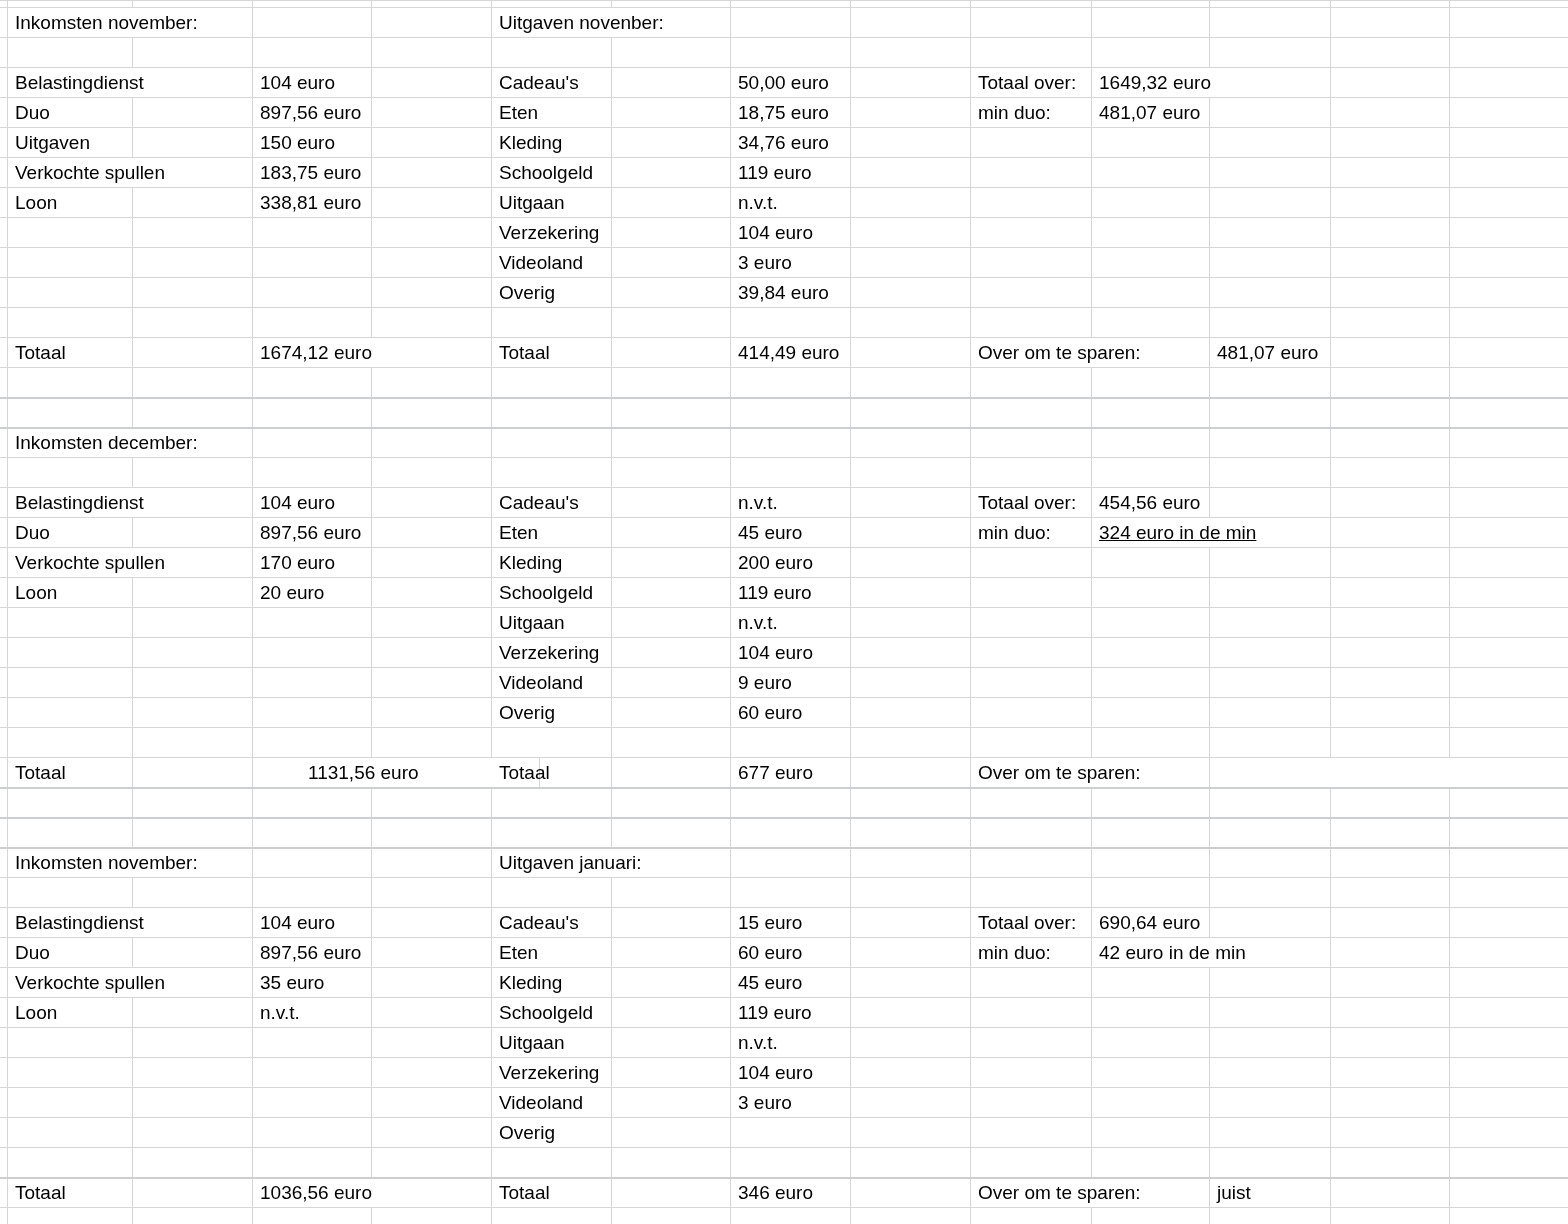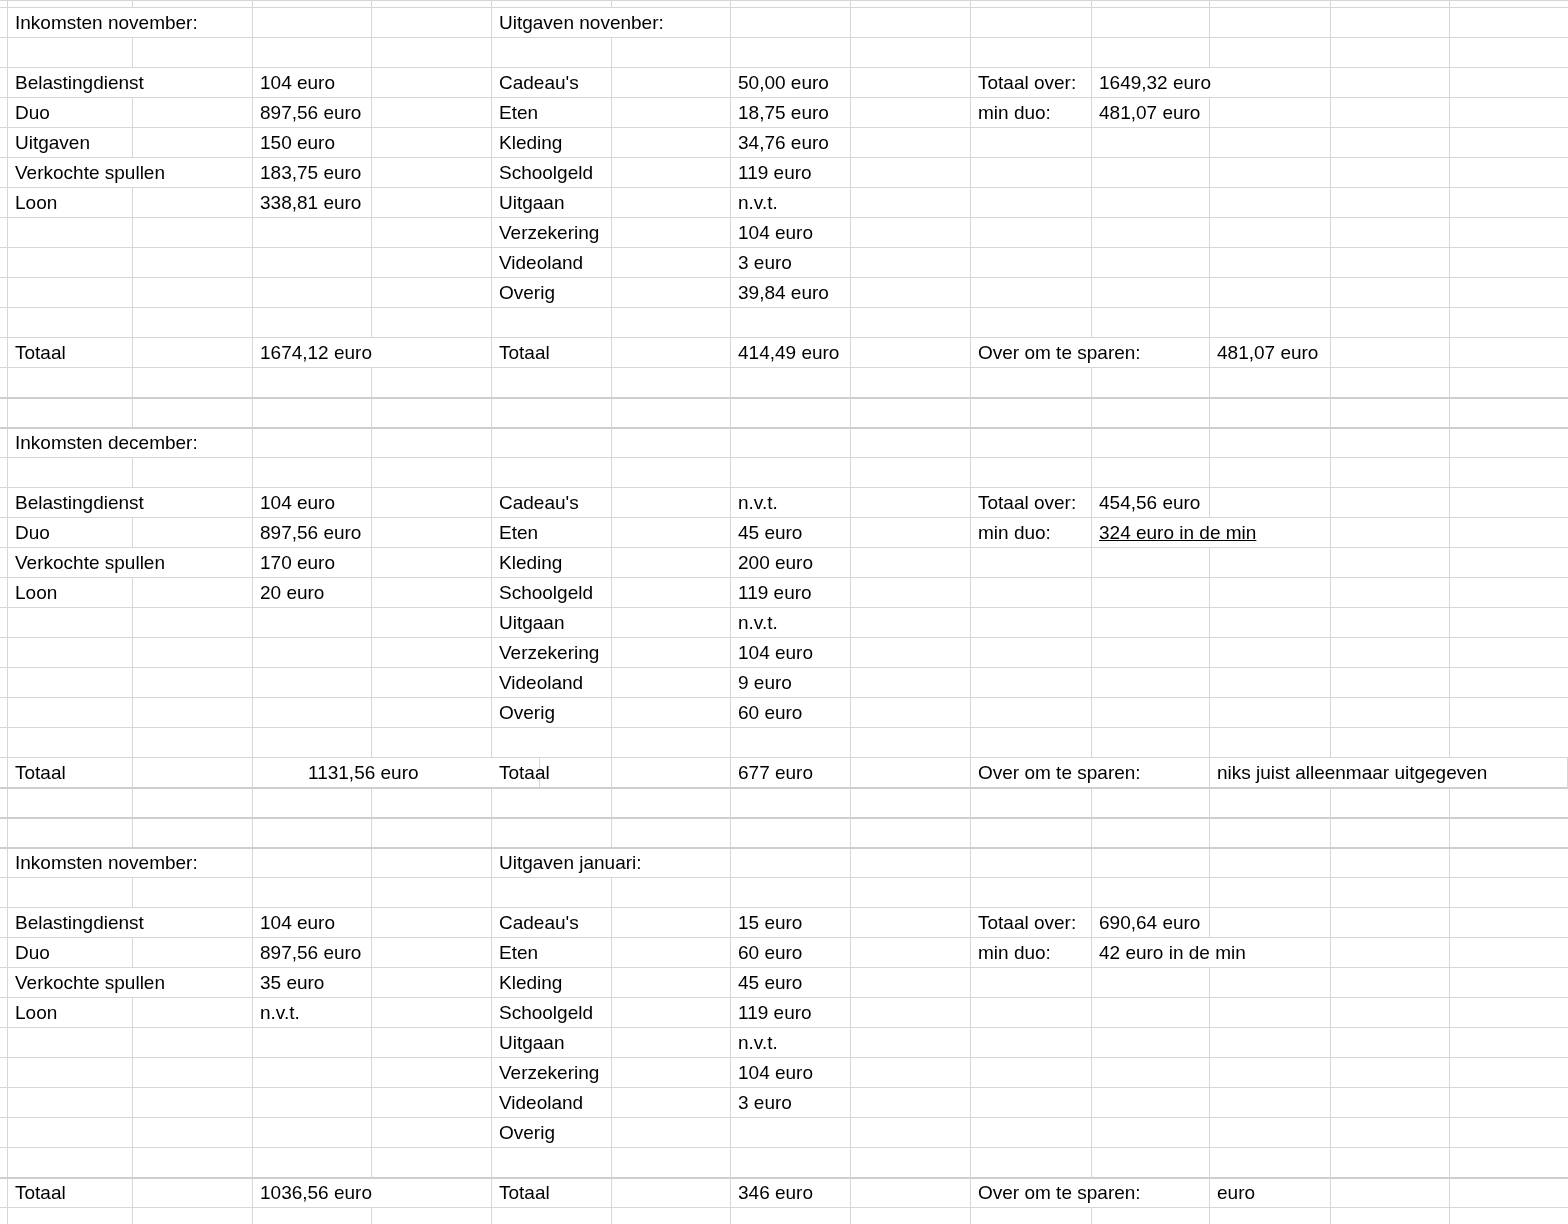--- a/index.html
+++ b/index.html
@@ -407,21 +407,20 @@
     <div class="cell no-right" style="left: 1450px; top: 728px; width: 118px; height: 30px;"></div>
     <div class="cell" style="left: 0px; top: 758px; width: 8px; height: 30px;"></div>
     <div class="cell txt" style="left: 8px; top: 758px; width: 125px; height: 30px;">Totaal</div>
     <div class="cell" style="left: 133px; top: 758px; width: 120px; height: 30px;"></div>
     <div class="cell txt" style="left: 253px; top: 758px; width: 239px; height: 30px; margin-left: 48px;">1131,56 euro</div>
     <div class="cell txt" style="left: 492px; top: 758px; width: 120px; height: 30px;">Totaal</div>
     <div class="cell" style="left: 612px; top: 758px; width: 119px; height: 30px;"></div>
     <div class="cell txt" style="left: 731px; top: 758px; width: 120px; height: 30px;">677 euro</div>
     <div class="cell" style="left: 851px; top: 758px; width: 120px; height: 30px;"></div>
     <div class="cell txt" style="left: 971px; top: 758px; width: 239px; height: 30px;">Over om te sparen:</div>
-    <div class="cell txt" style="left: 1210px; top: 758px; width: 358px; height: 30px;">niks juist alleenmaar uitgegeven</div>
     <div class="cell" style="left: 0px; top: 788px; width: 8px; height: 30px;"></div>
     <div class="cell" style="left: 8px; top: 788px; width: 125px; height: 30px;"></div>
     <div class="cell" style="left: 133px; top: 788px; width: 120px; height: 30px;"></div>
     <div class="cell" style="left: 253px; top: 788px; width: 119px; height: 30px;"></div>
     <div class="cell" style="left: 372px; top: 788px; width: 120px; height: 30px;"></div>
     <div class="cell" style="left: 492px; top: 788px; width: 120px; height: 30px;"></div>
     <div class="cell" style="left: 612px; top: 788px; width: 119px; height: 30px;"></div>
     <div class="cell" style="left: 731px; top: 788px; width: 120px; height: 30px;"></div>
     <div class="cell" style="left: 851px; top: 788px; width: 120px; height: 30px;"></div>
     <div class="cell" style="left: 971px; top: 788px; width: 121px; height: 30px;"></div>
@@ -594,21 +593,21 @@
     <div class="cell no-right" style="left: 1450px; top: 1148px; width: 118px; height: 30px;"></div>
     <div class="cell" style="left: 0px; top: 1178px; width: 8px; height: 30px;"></div>
     <div class="cell txt" style="left: 8px; top: 1178px; width: 125px; height: 30px;">Totaal</div>
     <div class="cell" style="left: 133px; top: 1178px; width: 120px; height: 30px;"></div>
     <div class="cell txt" style="left: 253px; top: 1178px; width: 239px; height: 30px;">1036,56 euro</div>
     <div class="cell txt" style="left: 492px; top: 1178px; width: 120px; height: 30px;">Totaal</div>
     <div class="cell" style="left: 612px; top: 1178px; width: 119px; height: 30px;"></div>
     <div class="cell txt" style="left: 731px; top: 1178px; width: 120px; height: 30px;">346 euro</div>
     <div class="cell" style="left: 851px; top: 1178px; width: 120px; height: 30px;"></div>
     <div class="cell txt" style="left: 971px; top: 1178px; width: 239px; height: 30px;">Over om te sparen:</div>
-    <div class="cell txt" style="left: 1210px; top: 1178px; width: 121px; height: 30px;">euro</div>
+    <div class="cell txt" style="left: 1210px; top: 1178px; width: 121px; height: 30px;">juist</div>
     <div class="cell" style="left: 1331px; top: 1178px; width: 119px; height: 30px;"></div>
     <div class="cell no-right" style="left: 1450px; top: 1178px; width: 118px; height: 30px;"></div>
     <div class="cell no-bottom" style="left: 0px; top: 1208px; width: 8px; height: 16px;"></div>
     <div class="cell no-bottom" style="left: 8px; top: 1208px; width: 125px; height: 16px;"></div>
     <div class="cell no-bottom" style="left: 133px; top: 1208px; width: 120px; height: 16px;"></div>
     <div class="cell no-bottom" style="left: 253px; top: 1208px; width: 119px; height: 16px;"></div>
     <div class="cell no-bottom" style="left: 372px; top: 1208px; width: 120px; height: 16px;"></div>
     <div class="cell no-bottom" style="left: 492px; top: 1208px; width: 120px; height: 16px;"></div>
     <div class="cell no-bottom" style="left: 612px; top: 1208px; width: 119px; height: 16px;"></div>
     <div class="cell no-bottom" style="left: 731px; top: 1208px; width: 120px; height: 16px;"></div>

